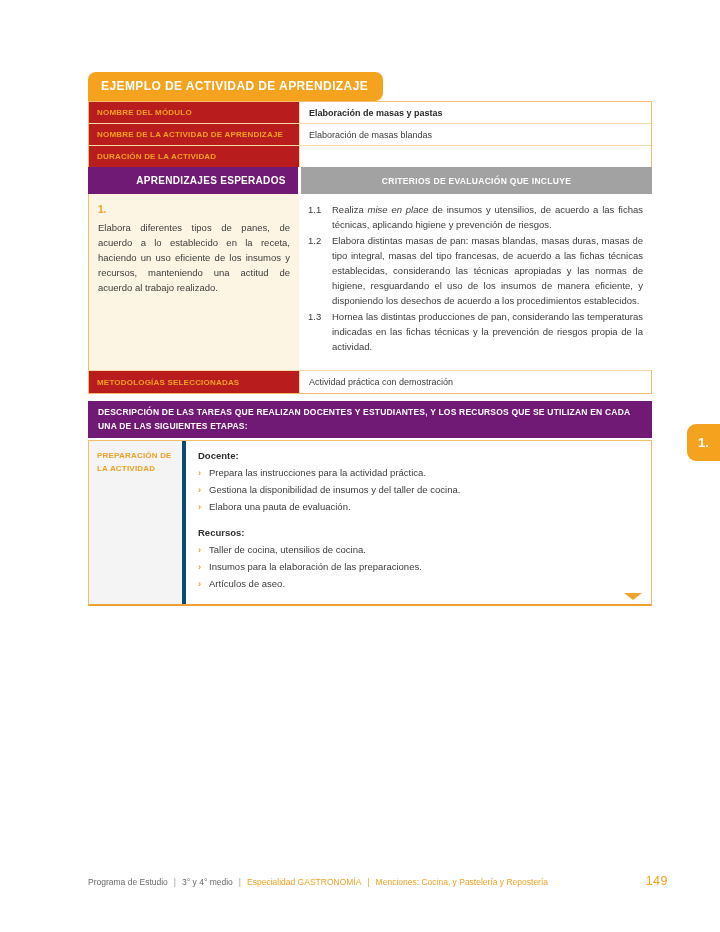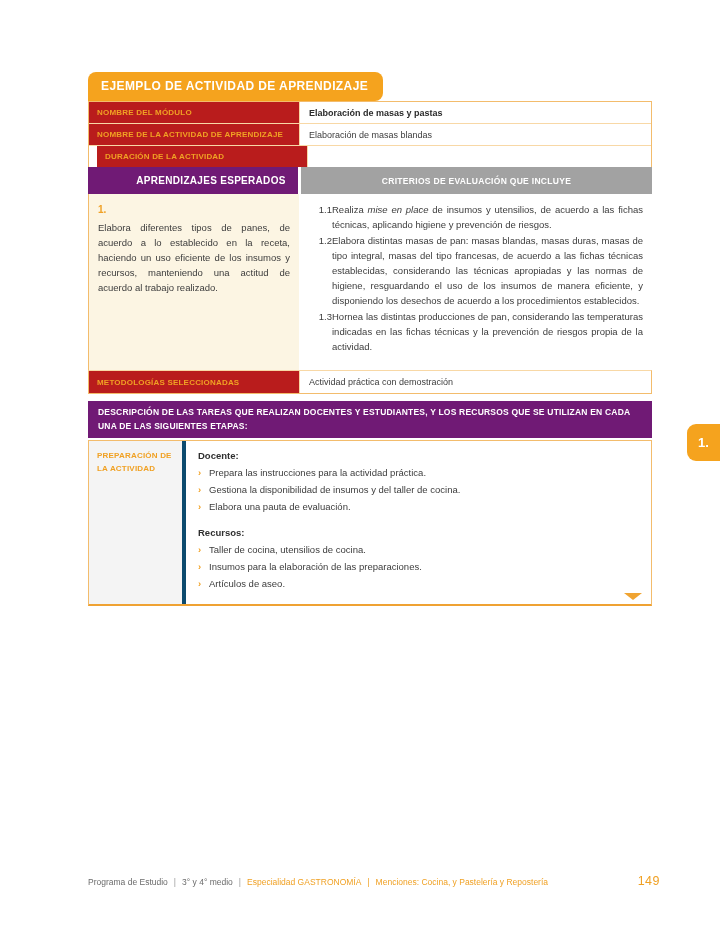--- a/index.html
+++ b/index.html
@@ -97,21 +97,21 @@
     margin-bottom:2px;
   }
   .ae-text{text-align:justify;color:#3c3c3c;}
   .ce-cell{
     background:#ffffff;
     padding:8px 10px 8px 6px;
     font-size:9.5px;
     line-height:1.58;
   }
   .crit-item{display:flex;margin-bottom:1px;}
-  .crit-num{width:24px;flex:0 0 24px;color:#3c3c3c;text-align:right;}
+  .crit-num{width:24px;flex:0 0 24px;color:#3c3c3c;}
   .crit-text{flex:1;text-align:justify;color:#3c3c3c;}
   .crit-text i{font-style:italic;}
   
   .method-row{
     display:grid;
     grid-template-columns:211px 1fr;
     border:1px solid #f3bc6c;
     border-top:1px solid #f8d8a6;
     height:22px;
   }
@@ -171,21 +171,21 @@
     right:0;top:424px;
     width:33px;height:37px;
     background:#f5a31e;
     border-radius:9px 0 0 9px;
     color:#ffffff;font-weight:bold;font-size:13px;
     display:flex;align-items:center;justify-content:center;
   }
   
   .footer{
     position:absolute;
-    left:88px;right:60px;top:874px;
+    left:88px;right:52px;top:874px;
     display:flex;
     align-items:baseline;
     gap:6px;
     font-size:8.5px;
     color:#6b6b6b;
     white-space:nowrap;
   }
   .footer .sep{color:#9a9a9a;}
   .footer .sep.or{color:#f0a124;}
   .footer .orange{color:#f0a124;}
@@ -207,21 +207,21 @@
 
     <div class="info-table">
       <div class="info-row">
         <div class="info-label">NOMBRE DEL MÓDULO</div>
         <div class="info-value bold">Elaboración de masas y pastas</div>
       </div>
       <div class="info-row">
         <div class="info-label">NOMBRE DE LA ACTIVIDAD DE APRENDIZAJE</div>
         <div class="info-value">Elaboración de masas blandas</div>
       </div>
-      <div class="info-row" style="border-bottom:none;margin-left:8px;">
+      <div class="info-row" style="border-bottom:none;">
         <div class="info-label">DURACIÓN DE LA ACTIVIDAD</div>
       </div>
     </div>
 
     <div class="aece-header">
       <div class="hl">APRENDIZAJES ESPERADOS</div>
       <div class="hr">CRITERIOS DE EVALUACIÓN QUE INCLUYE</div>
     </div>
 
     <div class="aece-body">

